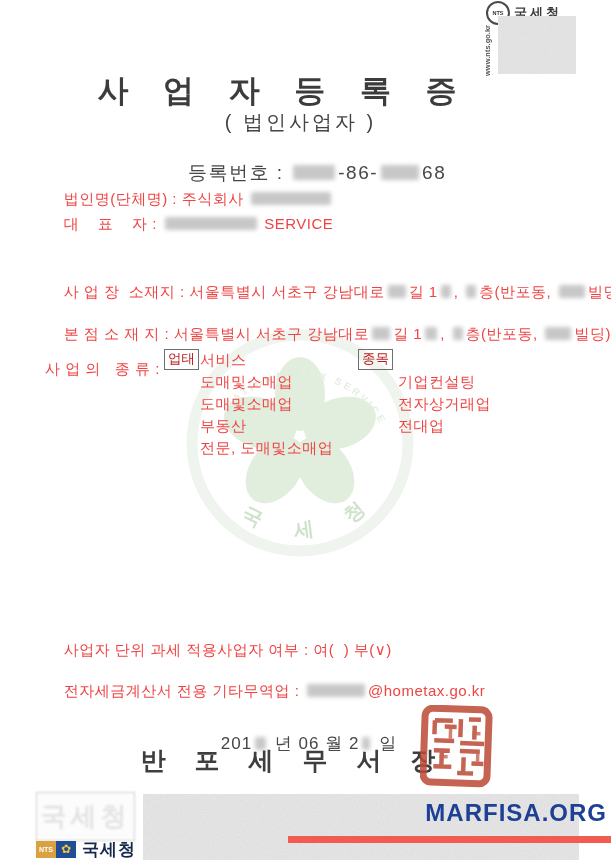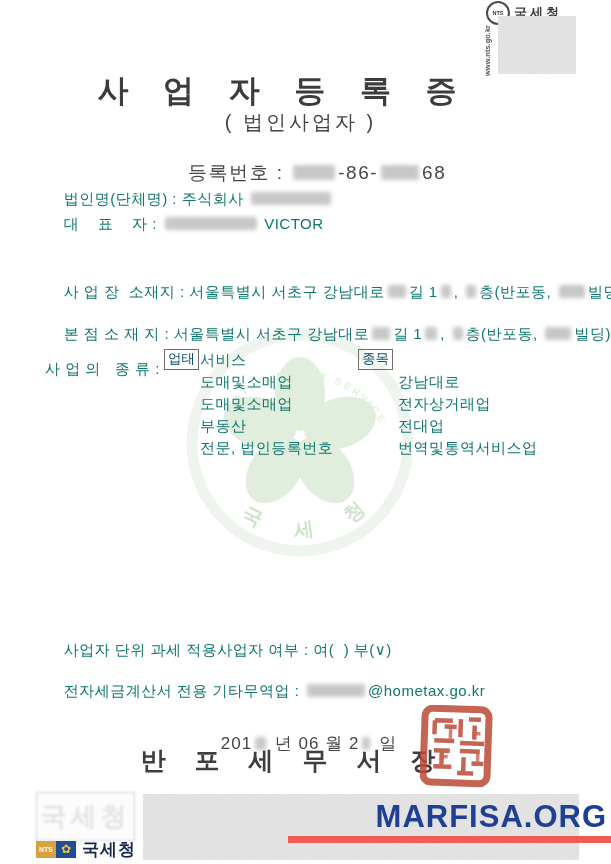--- a/index.html
+++ b/index.html
@@ -1,30 +1,30 @@
 <!DOCTYPE html>
 <html><head>
 <meta charset="utf-8">
 <style>
   html,body{margin:0;padding:0;background:#ffffff;}
   .page{position:relative;width:611px;height:864px;background:#ffffff;overflow:hidden;
         font-family:"Liberation Sans","DejaVu Sans",sans-serif;color:#4d4d4d;}
-  .line{position:absolute;white-space:pre;font-size:15px;letter-spacing:0.5px;color:#0f766e;}
+  .line{position:absolute;white-space:pre;font-size:15px;letter-spacing:0.5px;color:#ef4444;}
   .center{left:0;width:611px;text-align:center;}
   .title{top:70px;left:-22px;font-size:31px;font-weight:bold;letter-spacing:13px;color:#3c3c3c;}
   .subtitle{top:109px;left:-5px;font-size:20px;letter-spacing:3px;color:#444;}
   .regno{top:138px;left:-2px;font-size:19px;letter-spacing:1.5px;color:#474747;}
   .redact{display:inline-block;background:#c7c7c7;filter:blur(2.2px);border-radius:2px;height:13px;margin:0 3px;vertical-align:-1px;}
   .redact.tall{height:15px;}
-  .typebox{position:absolute;border:1.2px solid #6f6f6f;font-size:13.5px;padding:0 3px 1px 3px;color:#0c4a6e;white-space:pre;}
+  .typebox{position:absolute;border:1.2px solid #6f6f6f;font-size:13.5px;padding:0 3px 1px 3px;color:#b91c1c;white-space:pre;}
   .issuer{top:744px;left:-12px;font-size:25px;font-weight:bold;letter-spacing:11px;color:#3e3e3e;}
   .datewrap{top:712px;left:-8px;font-size:17px;letter-spacing:1px;color:#474747;}
   .noise-strip{position:absolute;left:143px;top:794px;width:436px;height:66px;}
   .noise-sq{position:absolute;left:498px;top:16px;width:78px;height:58px;}
-  .marfisa{position:absolute;top:799px;right:4px;font-size:31px;font-weight:bold;letter-spacing:1px;color:#1e4094;}
+  .marfisa{position:absolute;top:799px;right:4px;font-size:24px;font-weight:bold;letter-spacing:1px;color:#1e4094;}
   .m-underline{position:absolute;top:836px;left:288px;width:323px;height:7px;background:#f15b52;}
   .faintbox{position:absolute;left:36px;top:792px;width:97px;height:47px;border:1px solid #cfcfcf;background:#fcfcfc;
             display:flex;align-items:center;justify-content:center;font-size:26px;font-weight:bold;
             letter-spacing:4px;color:#e3e3e3;filter:blur(0.8px);}
   .ntsbadge{position:absolute;left:36px;top:840px;display:flex;align-items:center;height:18px;}
   .ntsbadge .orange{width:20px;height:17px;background:#d9a13f;color:#ffffff;font-size:7px;font-weight:bold;
                     display:flex;align-items:center;justify-content:center;}
   .ntsbadge .blue{width:20px;height:17px;background:#1f4e97;color:#f0c437;font-size:12px;line-height:17px;text-align:center;}
   .ntsbadge .lbl{margin-left:6px;font-size:17px;font-weight:bold;color:#16294d;letter-spacing:1px;}
   .tr-agency{position:absolute;left:514px;top:4px;font-size:13px;font-weight:bold;letter-spacing:3px;color:#3a3a3a;white-space:pre;}
@@ -87,46 +87,45 @@
   <div class="line center subtitle">( 법인사업자 )</div>
 
   <div class="line center regno">
     <span>등록번호 : </span><span class="redact tall" style="width:42px"></span><span>-86-</span><span class="redact tall" style="width:38px"></span><span>68</span>
   </div>
 
   <div class="line" style="top:173px;left:45px">
     <span>법인명(단체명) : </span><span>주식회사 </span><span class="redact" style="width:80px"></span>
   </div>
   <div class="line" style="top:198px;left:45px">
-    <span>대    표    자 : </span><span class="redact" style="width:92px"></span><span> VICTOR</span>
+    <span>대    표    자 : </span><span class="redact" style="width:92px"></span><span> SERVICE</span>
   </div>
 
 
   <div class="line" style="top:266px;left:45px">
     <span>사 업 장  소재지 : </span><span>서울특별시 서초구 강남대로</span><span class="redact" style="width:18px"></span><span>길 1</span><span class="redact" style="width:10px"></span><span>, </span><span class="redact" style="width:10px"></span><span>층(반포동, </span><span class="redact" style="width:26px"></span><span>빌딩)</span>
   </div>
 
   <div class="line" style="top:308px;left:45px">
     <span>본 점 소 재 지 : </span><span>서울특별시 서초구 강남대로</span><span class="redact" style="width:18px"></span><span>길 1</span><span class="redact" style="width:12px"></span><span>, </span><span class="redact" style="width:10px"></span><span>층(반포동, </span><span class="redact" style="width:26px"></span><span>빌딩)</span>
   </div>
 
   <div class="line" style="top:360px;left:45px">사 업 의   종 류 : </div>
   <div class="typebox" style="top:349px;left:164px">업태</div>
   <div class="typebox" style="top:349px;left:358px">종목</div>
 
   <div class="line" style="top:351px;left:200px">서비스</div>
   <div class="line" style="top:373px;left:200px">도매및소매업</div>
   <div class="line" style="top:395px;left:200px">도매및소매업</div>
   <div class="line" style="top:417px;left:200px">부동산</div>
-  <div class="line" style="top:439px;left:200px">전문, 법인등록번호</div>
+  <div class="line" style="top:439px;left:200px">전문, 도매및소매업</div>
 
-  <div class="line" style="top:373px;left:398px">강남대로</div>
+  <div class="line" style="top:373px;left:398px">기업컨설팅</div>
   <div class="line" style="top:395px;left:398px">전자상거래업</div>
   <div class="line" style="top:417px;left:398px">전대업</div>
-  <div class="line" style="top:439px;left:398px">번역및통역서비스업</div>
 
 
   <div class="line" style="top:624px;left:45px">
     <span>사업자 단위 과세 적용사업자 여부 : </span><span>여(  ) 부(∨)</span>
   </div>
   <div class="line" style="top:665px;left:45px">
     <span>전자세금계산서 전용 기타무역업 : </span><span class="redact" style="width:58px"></span><span>@hometax.go.kr</span>
   </div>
 
   <div class="line center datewrap">

